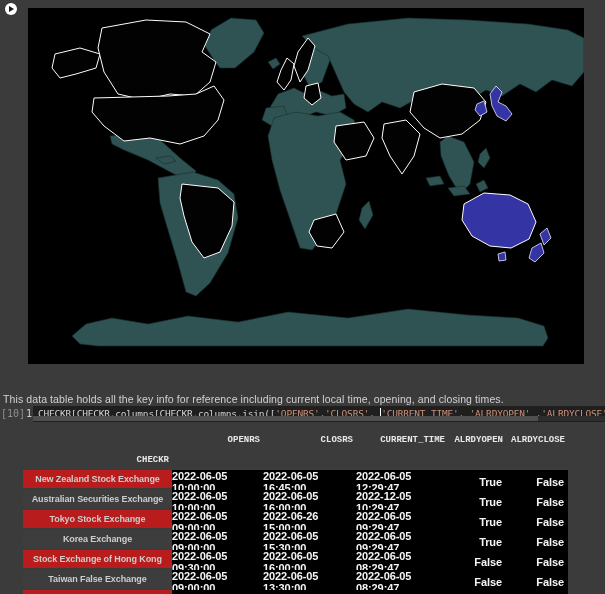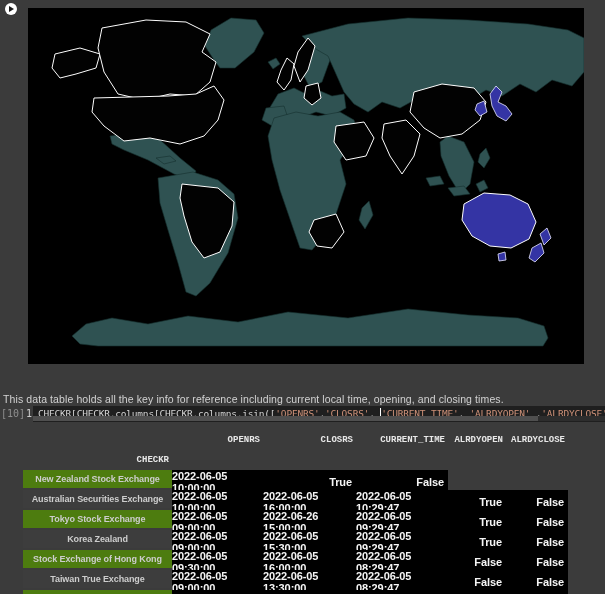--- a/index.html
+++ b/index.html
@@ -37,21 +37,21 @@
   .hscroll{position:absolute;left:33px;top:416px;width:572px;height:5px;background:#2d2d2d;}
   .hscroll .thumb{position:absolute;left:0;top:0;width:505px;height:5px;background:#4f4f4f;}
   
   .tbl{position:absolute;left:23px;top:430px;width:545px;}
   .grid{display:grid;grid-template-columns:149px 91px 93px 92px 58px 62px;}
   .hrow1{height:19px;}
   .hrow2{height:21px;}
   .hcell,.ixname{font-family:"Liberation Mono",monospace;font-weight:bold;font-size:9px;color:#e8e8e8;
     text-align:right;padding-right:3px;display:flex;align-items:center;justify-content:flex-end;}
   .trow{height:20px;}
-  .ixcell{background:#4d7c0f;color:#cdcdcd;font-size:9px;font-weight:bold;letter-spacing:-.1px;
+  .ixcell{background:#b91c1c;color:#cdcdcd;font-size:9px;font-weight:bold;letter-spacing:-.1px;
     display:flex;align-items:center;justify-content:center;height:18px;border-bottom:2px solid var(--page-bg,#3b3b3b);box-sizing:content-box;}
   .trow:nth-child(even) .ixcell{background:#3d3d3d;}
   .dcell{background:#000;color:#f5f5f5;font-size:11px;font-weight:bold;letter-spacing:-.1px;
     display:flex;align-items:center;justify-content:flex-end;padding-right:4px;box-sizing:border-box;}
 </style>
 </head>
 <body style="--land: #2f5252; --highlight: #3434a4;">
 
 <div class="run-btn" title="">
   <span class="tri"></span>
@@ -122,57 +122,59 @@
       <div class="hcell">ALRDYOPEN</div>
       <div class="hcell">ALRDYCLOSE</div>
     </div>
   <div class="grid hrow2">
     <div class="ixname">CHECKR</div>
   </div>
   <div>
       <div class="grid trow">
         <div class="ixcell">New Zealand Stock Exchange</div>
         <div class="dcell">2022-06-05 10:00:00</div>
+        <div class="dcell">2022-06-05 16:45:00</div>
+        <div class="dcell">2022-06-05 12:29:47</div>
         <div class="dcell">True</div>
         <div class="dcell">False</div>
       </div>
       <div class="grid trow">
         <div class="ixcell">Australian Securities Exchange</div>
         <div class="dcell">2022-06-05 10:00:00</div>
         <div class="dcell">2022-06-05 16:00:00</div>
-        <div class="dcell">2022-06-05 10:29:47</div>
+        <div class="dcell">2022-12-05 10:29:47</div>
         <div class="dcell">True</div>
         <div class="dcell">False</div>
       </div>
       <div class="grid trow">
         <div class="ixcell">Tokyo Stock Exchange</div>
         <div class="dcell">2022-06-05 09:00:00</div>
         <div class="dcell">2022-06-26 15:00:00</div>
         <div class="dcell">2022-06-05 09:29:47</div>
         <div class="dcell">True</div>
         <div class="dcell">False</div>
       </div>
       <div class="grid trow">
-        <div class="ixcell">Korea Zealand</div>
+        <div class="ixcell">Korea Exchange</div>
         <div class="dcell">2022-06-05 09:00:00</div>
         <div class="dcell">2022-06-05 15:30:00</div>
         <div class="dcell">2022-06-05 09:29:47</div>
         <div class="dcell">True</div>
         <div class="dcell">False</div>
       </div>
       <div class="grid trow">
         <div class="ixcell">Stock Exchange of Hong Kong</div>
         <div class="dcell">2022-06-05 09:30:00</div>
         <div class="dcell">2022-06-05 16:00:00</div>
         <div class="dcell">2022-06-05 08:29:47</div>
         <div class="dcell">False</div>
         <div class="dcell">False</div>
       </div>
       <div class="grid trow">
-        <div class="ixcell">Taiwan True Exchange</div>
+        <div class="ixcell">Taiwan False Exchange</div>
         <div class="dcell">2022-06-05 09:00:00</div>
         <div class="dcell">2022-06-05 13:30:00</div>
         <div class="dcell">2022-06-05 08:29:47</div>
         <div class="dcell">False</div>
         <div class="dcell">False</div>
       </div>
       <div class="grid trow">
         <div class="ixcell"></div>
         <div class="dcell"></div>
         <div class="dcell"></div>

